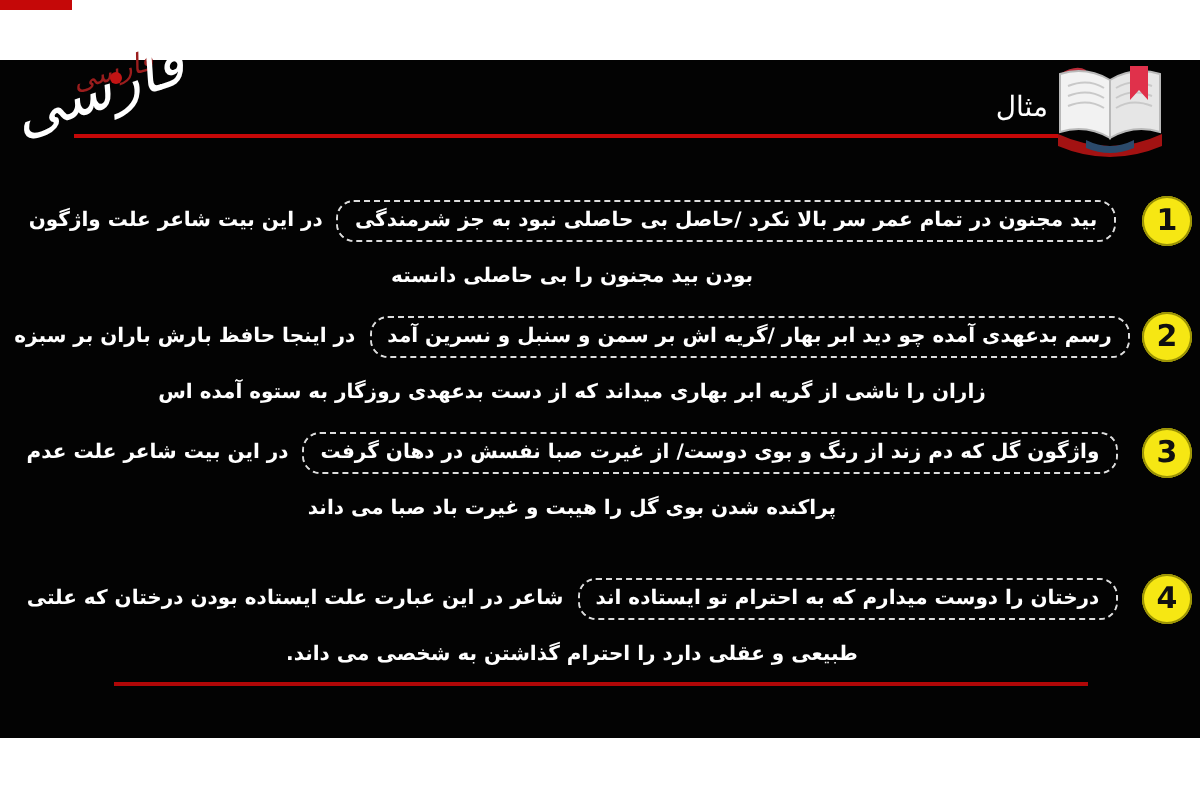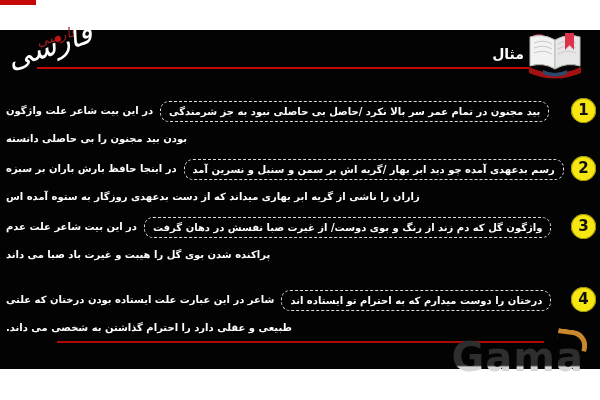--- a/index.html
+++ b/index.html
@@ -19,36 +19,36 @@
   .logo-small{position:absolute;left:36px;top:0px;color:#9b1d1d;font-size:14px;font-style:italic;
               transform:rotate(-15deg);letter-spacing:1px;}
   .logo-dot{position:absolute;left:55px;top:8px;width:6px;height:6px;border-radius:50%;background:#c21414;}
 
   
   .header-line{position:absolute;left:37px;top:67px;width:492px;height:2px;background:#c50808;z-index:1;}
   
   .bottom-line{position:absolute;left:57px;top:341px;width:487px;height:2px;background:#b00707;z-index:1;}
 
   
-  .heading{position:absolute;right:76px;top:46px;color:#ffffff;font-size:14px;font-weight:bold;z-index:2;}
+  .heading{position:absolute;right:76px;top:46px;color:#ffffff;font-size:14px;font-weight:normal;z-index:2;}
 
   
   .book{position:absolute;left:527px;top:30px;width:56px;height:50px;z-index:2;}
 
   
   #rows{position:absolute;left:0;top:0;width:600px;height:400px;z-index:3;}
   .row{position:absolute;left:0;right:0;padding:0 34px 0 6px;direction:rtl;}
   #rows .row:nth-child(1){top:97px;}
   #rows .row:nth-child(2){top:155px;}
   #rows .row:nth-child(3){top:213px;}
   #rows .row:nth-child(4){top:286px;}
   .badge{position:absolute;right:4px;top:1px;width:25px;height:25px;border-radius:50%;
          background:#f6e713;color:#101010;font-weight:bold;font-size:15px;line-height:25px;
          text-align:center;box-shadow:0 0 0 1px #9a9205 inset;}
-  .row-text{margin:0;color:#ffffff;font-size:10px;font-weight:bold;line-height:28px;text-align:left;}
+  .row-text{margin:0;color:#ffffff;font-size:10px;font-weight:bold;line-height:28px;text-align:center;}
   .verse-box{display:inline-block;border:1px dashed #dcdcdc;border-radius:9px;padding:0 8px;
              line-height:19px;vertical-align:middle;margin-inline-end:7px;white-space:nowrap;}
 
   
   .watermark{position:absolute;right:16px;top:336px;z-index:4;}
   .wm-text{font-size:40px;font-weight:bold;letter-spacing:1px;line-height:42px;color:#2b2b2b;}
   @supports (-webkit-background-clip:text){
     .wm-text{background:linear-gradient(#2e2e2e 68%,#d6d6d6 72%);
              -webkit-background-clip:text;background-clip:text;color:transparent;}
   }
@@ -110,18 +110,14 @@
   <div class="row">
     <span class="badge">4</span>
     <p class="row-text" dir="rtl">
       <span class="verse-box">درختان را دوست میدارم که به احترام تو ایستاده اند</span><span class="explanation">شاعر در این عبارت علت ایستاده بودن درختان که علتی طبیعی و عقلی دارد را احترام گذاشتن به شخصی می داند.</span>
     </p>
   </div>
 </div>
 
   <div class="bottom-line"></div>
 
-  <div class="watermark">
-    <span class="wm-swoosh"></span>
-    <span class="wm-text">Gama</span>
-  </div>
 
 </div>
 
 </body></html>

